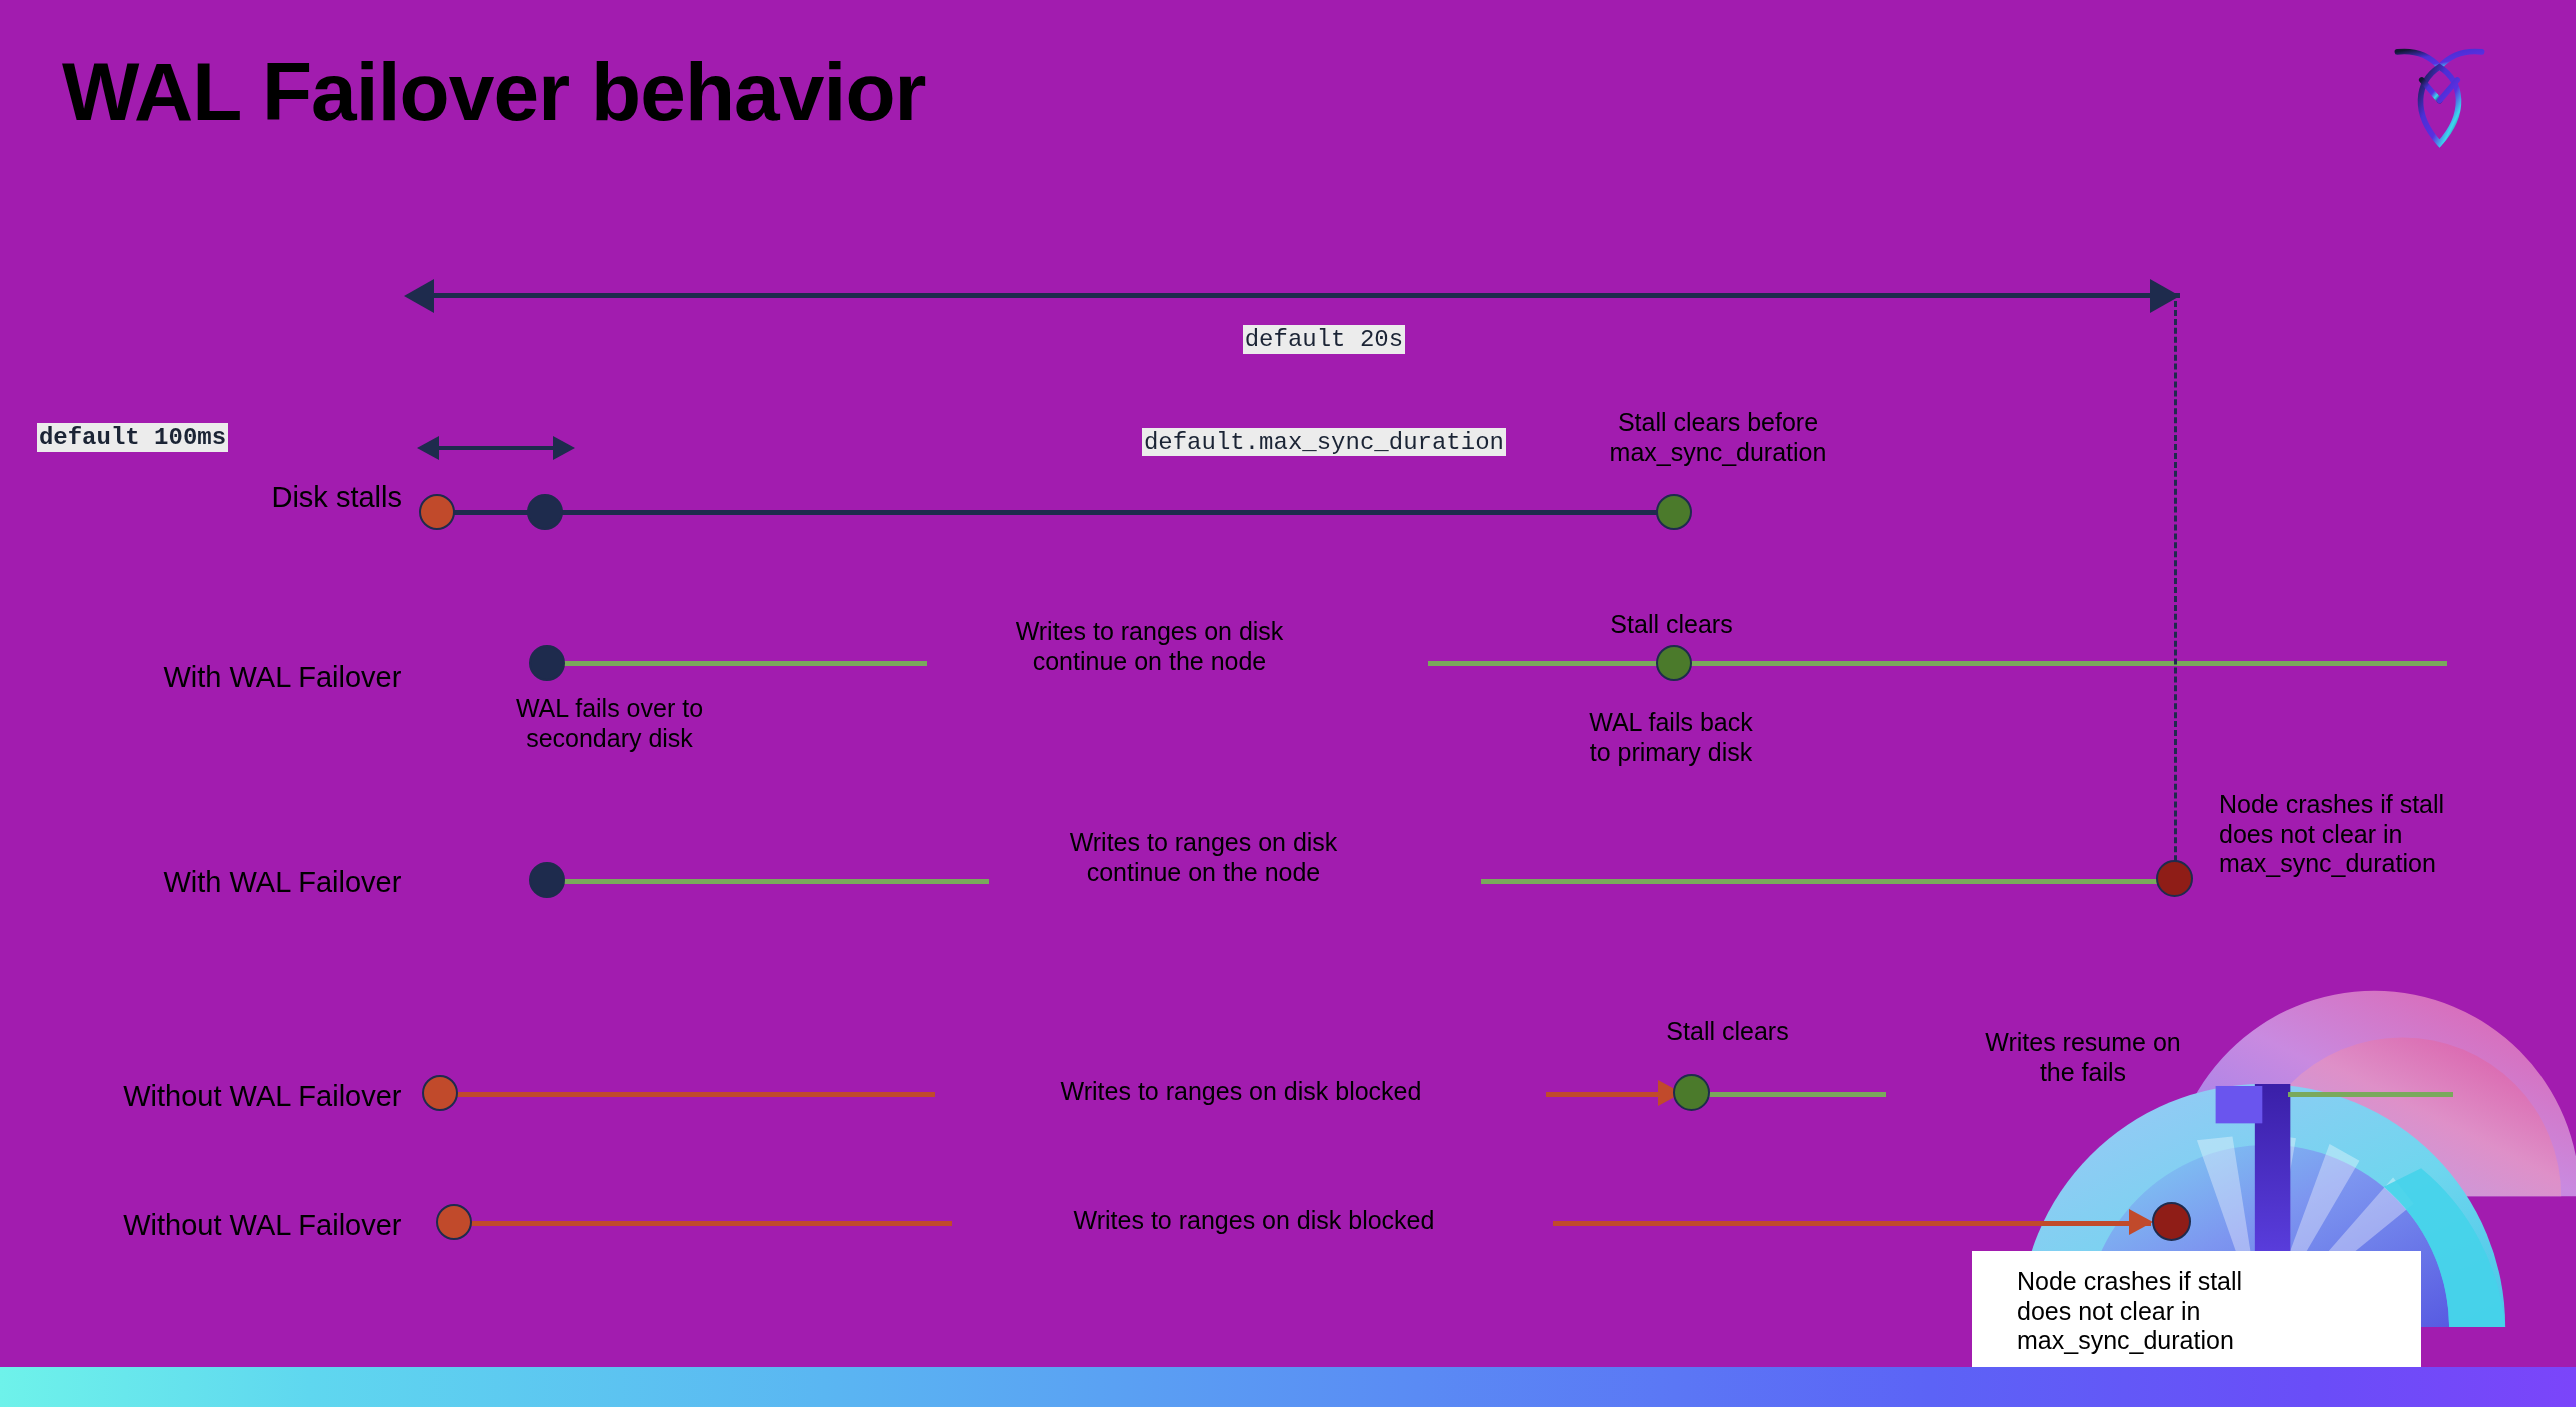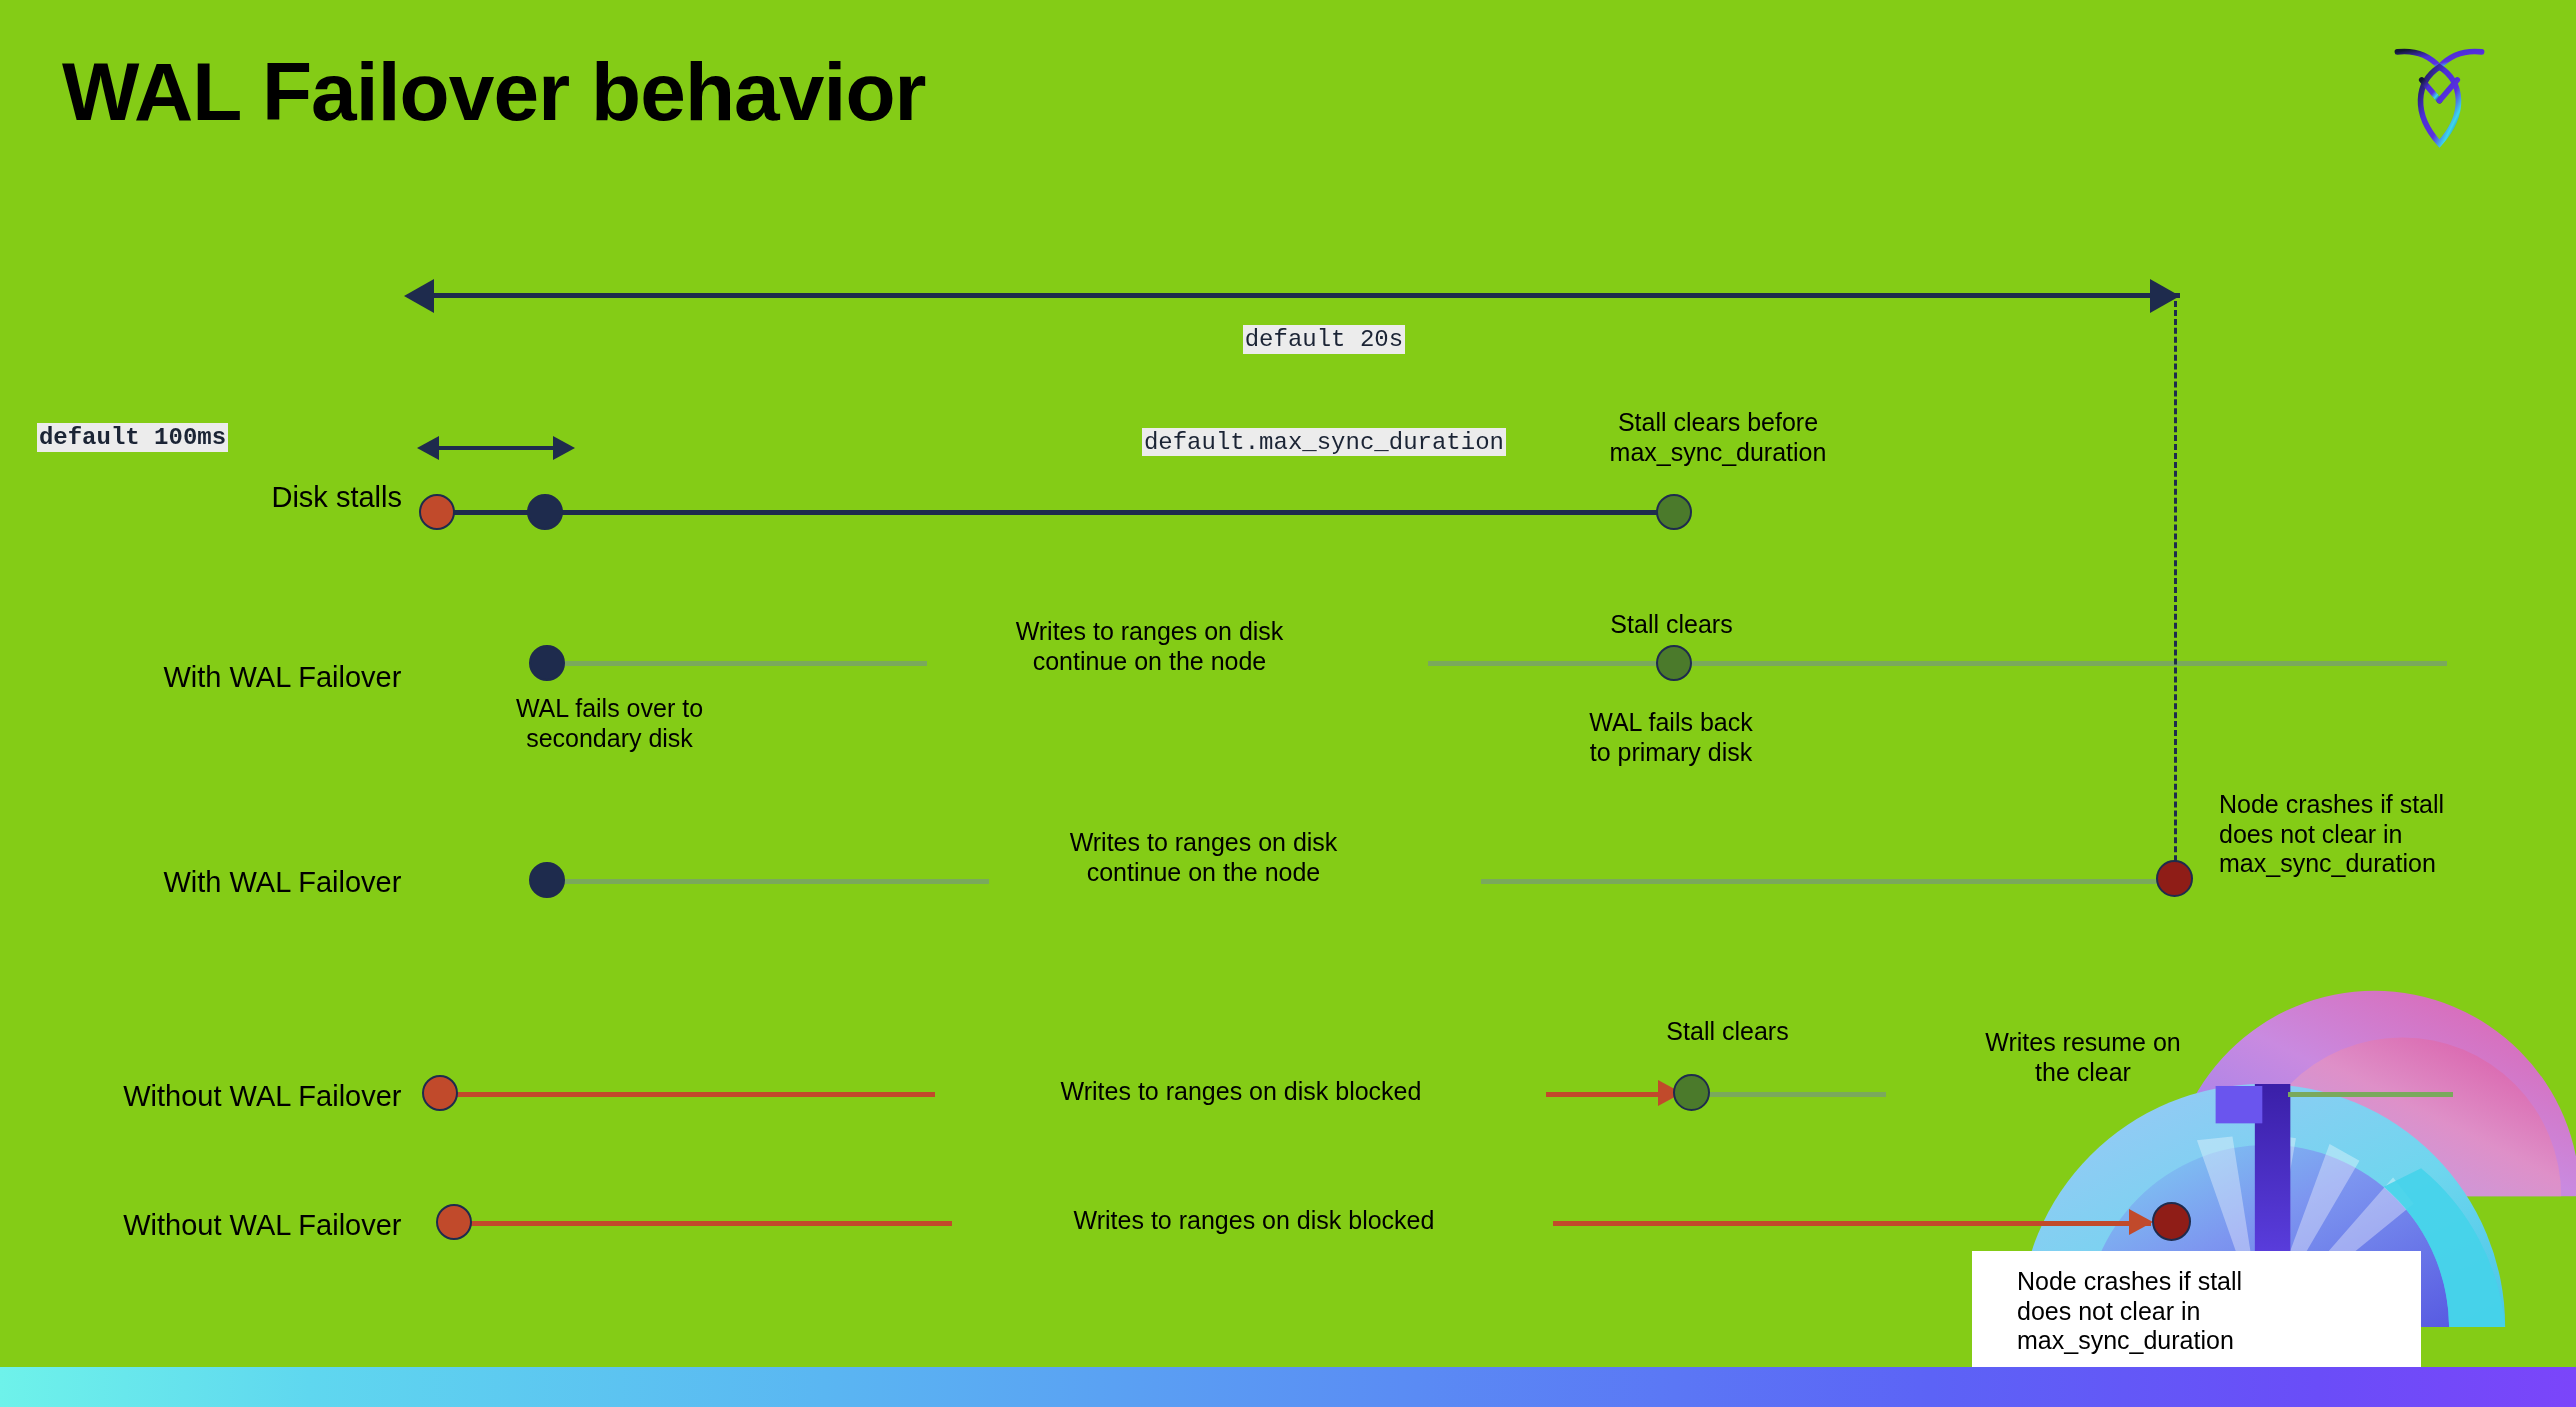--- a/index.html
+++ b/index.html
@@ -4,21 +4,21 @@
 <title>WAL Failover behavior</title>
 <style>
   html,body{margin:0;padding:0;}
   body{
     width:2576px;height:1408px;
     background:#ffffff;
     font-family:"Liberation Sans", sans-serif;
     overflow:hidden;
     position:relative;
   }
-  .slide{position:absolute;inset:0;overflow:hidden;background:#84cc16;}
+  .slide{position:absolute;inset:0;overflow:hidden;background:#a21caf;}
 
   
   #page-title{
     position:absolute; left:62px; top:47px;
     font-size:82px; font-weight:bold; color:#000000;
     letter-spacing:-0.9px; line-height:1.1;
     white-space:nowrap;
   }
 
   
@@ -221,21 +221,21 @@
   <div class="arrow-r redhead" style="left:1658px; top:1080px;"></div>
   <div class="hline green" style="left:1701px; top:1092px; width:185px;"></div>
   <div class="hline green" style="left:2288px; top:1092px; width:165px;"></div>
 
   <div class="dot red" style="left:422px; top:1075px; width:36px; height:36px;"></div>
   <div class="dot green" style="left:1673px; top:1074px; width:37px; height:37px;"></div>
 
   <div class="label" style="left:942px; top:1077px; width:598px; text-align:center;">Writes to ranges on disk  blocked</div>
   <div class="label" style="left:1589px; top:1017px; width:277px; text-align:center;">Stall clears</div>
   <div class="label" style="left:1924px; top:1028px; width:318px; text-align:center;">Writes resume on
-the clear</div>
+the fails</div>
 
   <div class="rowlabel" style="left:7.5px; top:1209px; width:394px;">Without WAL Failover</div>
 
   <div class="hline red" style="left:464px; top:1221px; width:488px;"></div>
   <div class="hline red" style="left:1553px; top:1221px; width:598px;"></div>
   <div class="arrow-r redhead" style="left:2129px; top:1209px;"></div>
 
   <div class="dot red" style="left:436px; top:1204px; width:36px; height:36px;"></div>
   <div class="dot darkred" style="left:2152px; top:1202px; width:39px; height:39px;"></div>
 

